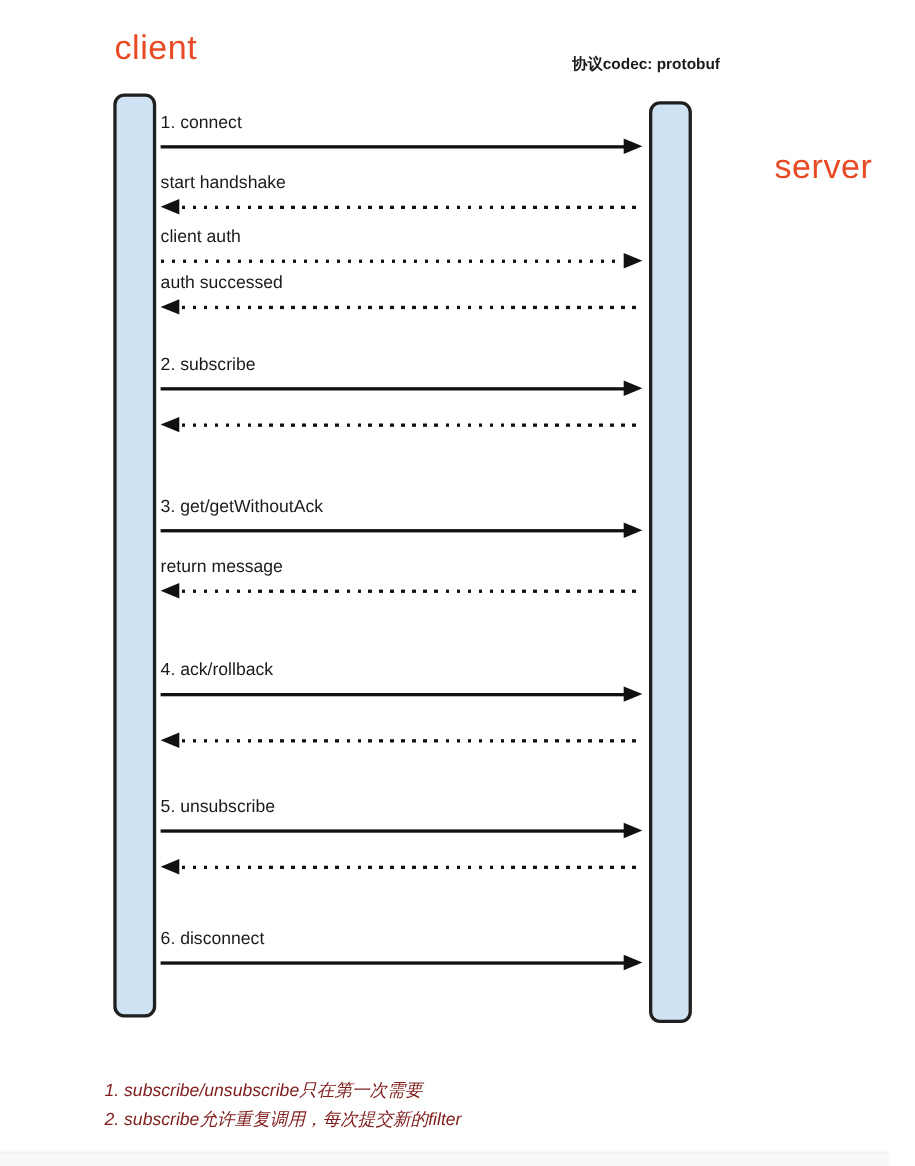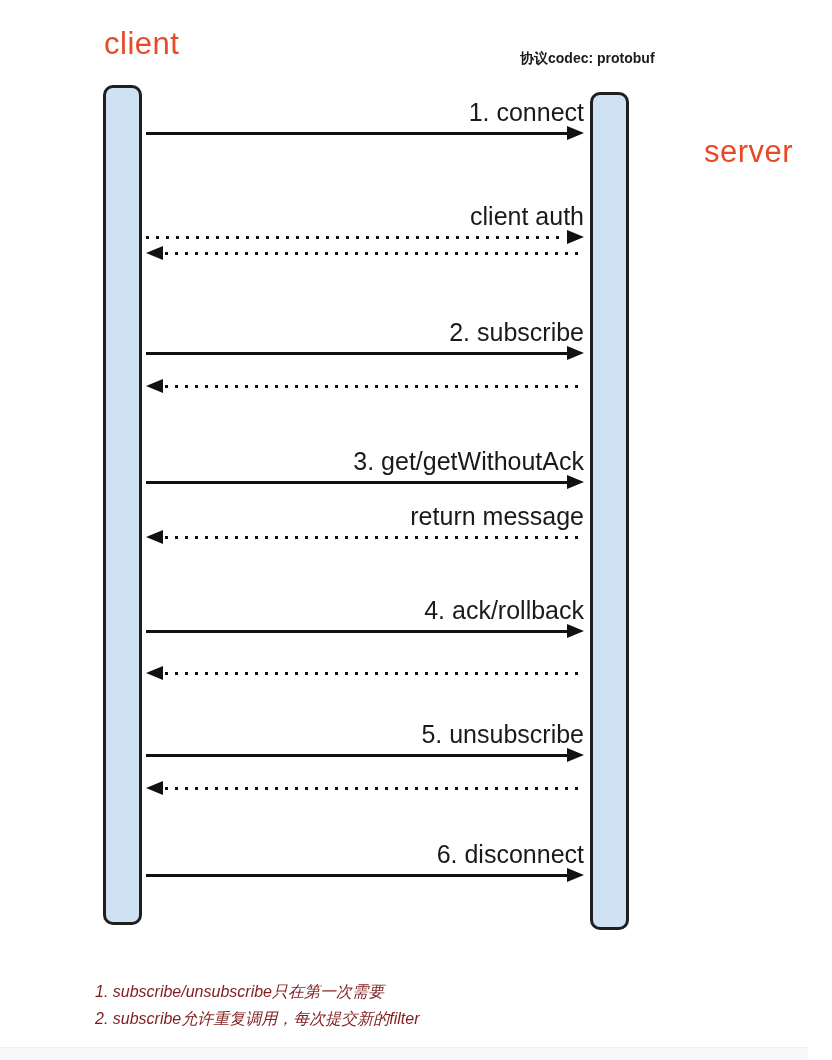--- a/index.html
+++ b/index.html
@@ -13,21 +13,21 @@
   .codec-title { position:absolute; left:520px; top:50px; width:280px; color:#1b1b1b; font-size:14px; font-weight:700; }
   .lifeline {
     position:absolute; width:33px; background:#cfe2f3;
     border:3px solid #1f1f1f; border-radius:10px;
   }
   #client-lifeline { left:103px; top:85px; height:834px; }
   #server-lifeline { left:590px; top:92px; height:832px; }
 
   .msg { position:absolute; left:146px; width:438px; }
   .msg-label {
-    display:block; text-align:right; font-size:25px; color:#1a1a1a;
+    display:block; text-align:left; font-size:16px; color:#1a1a1a;
     height:26px; line-height:24px; white-space:nowrap;
   }
   .arrow { position:relative; height:16px; }
   .line { position:absolute; top:6px; height:3px; }
   .solid-line { background:#111111; }
   .dot-line { background:repeating-linear-gradient(to right,#111111 0 3px,transparent 3px 10px); }
   .solid-right .line { left:0; right:15px; }
   .dotted-right .line { left:0; right:19px; }
   .dotted-left .line { left:19px; right:2px; }
   .head { position:absolute; top:0; width:0; height:0;
@@ -52,30 +52,38 @@
   <div class="lifeline" id="server-lifeline"></div>
 
   <div class="msg solid-right" style="top:100px">
     <span class="msg-label">1. connect</span>
     <div class="arrow">
       <div class="line solid-line"></div>
       <div class="head head-right"></div>
     </div>
   </div>
 
+  <div class="msg dotted-left" style="top:155px">
+    <span class="msg-label">start handshake</span>
+    <div class="arrow">
+      <div class="line dot-line"></div>
+      <div class="head head-left"></div>
+    </div>
+  </div>
 
   <div class="msg dotted-right" style="top:204px">
     <span class="msg-label">client auth</span>
     <div class="arrow">
       <div class="line dot-line"></div>
       <div class="head head-right"></div>
     </div>
   </div>
 
   <div class="msg dotted-left" style="top:246px">
+    <span class="msg-label">auth successed</span>
     <div class="arrow">
       <div class="line dot-line"></div>
       <div class="head head-left"></div>
     </div>
   </div>
 
   <div class="msg solid-right" style="top:320px">
     <span class="msg-label">2. subscribe</span>
     <div class="arrow">
       <div class="line solid-line"></div>

